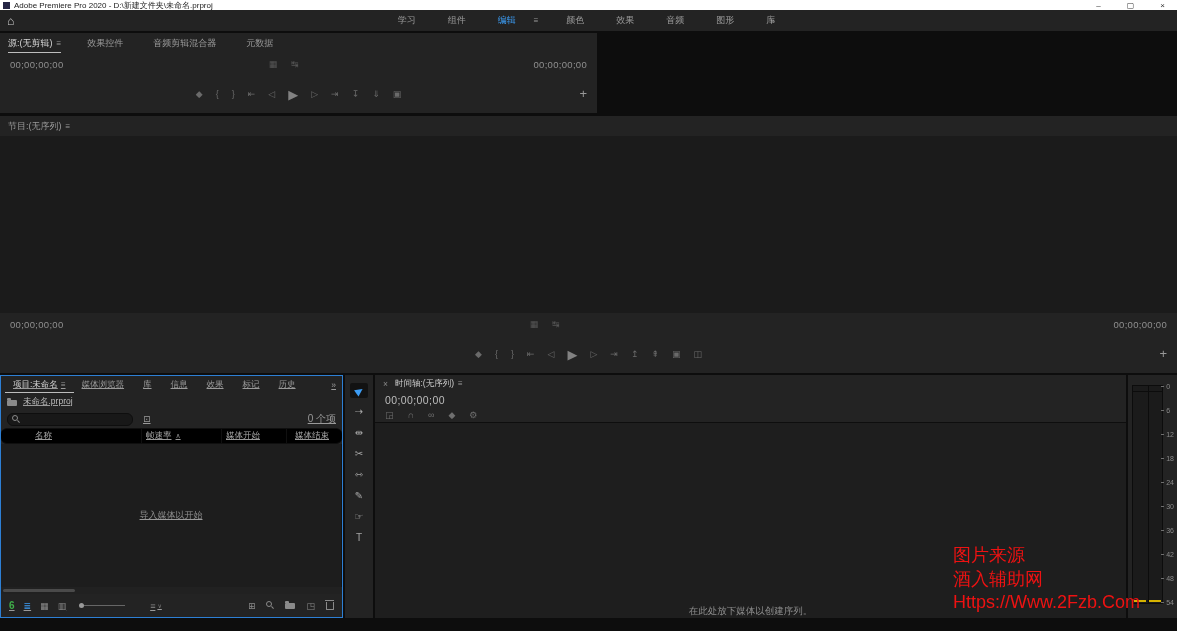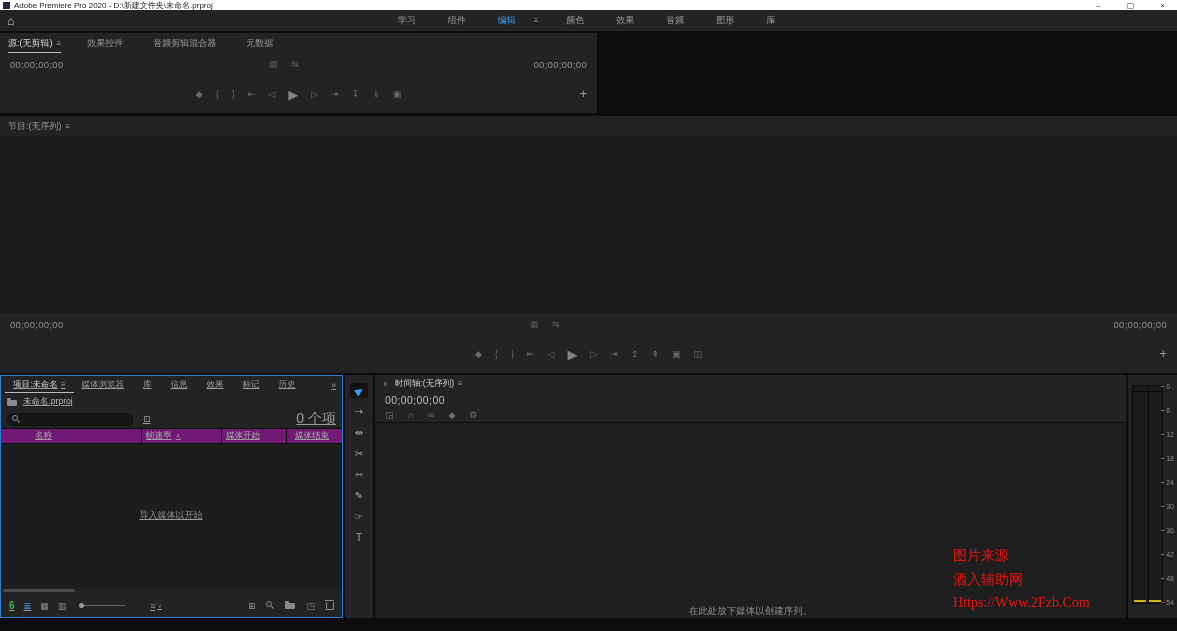--- a/index.html
+++ b/index.html
@@ -48,22 +48,22 @@
   .project{width:343px;background:#232323;display:flex;flex-direction:column;box-sizing:border-box;border:1px solid var(--focus,#2d7fd4);text-decoration:underline;}
   .ptabs{height:17px;display:flex;align-items:center;background:#232323;padding:0 4px;font-size:8.5px;}
   .ptablist{display:flex;align-items:center;gap:0;height:100%;}
   .ptab.sm{padding:0 8px;gap:3px;}
   .pmore{margin-left:auto;padding-right:2px;color:#9a9a9a;}
   .projfile{height:17px;display:flex;align-items:center;gap:6px;padding-left:6px;font-size:8.5px;color:#bdbdbd;background:#232323;}
   .searchrow{height:18px;display:flex;align-items:center;padding:0 6px;background:#232323;}
   .searchbox{width:116px;height:11px;background:#181818;border:1px solid #0e0e0e;border-radius:6px;display:flex;align-items:center;padding:0 4px;gap:3px;}
   .searchinput{flex:1;background:transparent;border:none;outline:none;font-size:8px;color:#cccccc;padding:0;min-width:0;}
   .filter{margin-left:10px;font-size:9px;color:#9a9a9a;}
-  .count{margin-left:auto;font-size:14px;color:#9a9a9a;}
-  .cols{display:flex;height:14px;align-items:center;border-top:1px solid #0f0f0f;border-bottom:1px solid #0f0f0f;font-size:8.5px;color:#ababab;background:#701a75;}
+  .count{margin-left:auto;font-size:10px;color:#9a9a9a;}
+  .cols{display:flex;height:14px;align-items:center;border-top:1px solid #0f0f0f;border-bottom:1px solid #0f0f0f;font-size:8.5px;color:#ababab;background:#000000;border-radius:6px;}
   .col{display:flex;align-items:center;gap:4px;height:100%;box-sizing:border-box;white-space:nowrap;}
   .cols div.col:nth-of-type(1){width:140px;padding-left:34px;}
   .cols div.col:nth-of-type(2){width:80px;border-left:1px solid #101010;padding-left:4px;}
   .cols div.col:nth-of-type(3){width:65px;border-left:1px solid #101010;padding-left:4px;}
   .cols div.col:nth-of-type(4){flex:1;border-left:1px solid #101010;padding-left:8px;}
   .sortmark{font-size:7px;color:#8f8f8f;}
   .plist{flex:1;background:#1d1d1d;display:flex;align-items:center;justify-content:center;font-size:9px;color:#8e8e8e;border-right:1px solid #141414;}
   .hscroll{height:7px;background:#212121;position:relative;}
   .hthumb{position:absolute;left:2px;top:2px;width:72px;height:3px;background:#4a4a4a;border-radius:2px;}
   .ptoolbar{height:23px;display:flex;align-items:center;padding:0 8px;gap:9px;font-size:9px;color:#8a8a8a;background:#232323;}
@@ -110,21 +110,21 @@
   .peak{position:absolute;bottom:1px;height:2px;width:12px;background:var(--peak,#d6b300);}
   .peak.pl{left:1px;}
   .peak.pr{right:1px;}
   .mscale{position:absolute;right:3px;top:8px;bottom:12px;display:flex;flex-direction:column;justify-content:space-between;}
   .srow{display:flex;align-items:center;gap:2px;}
   .stick{width:3px;height:1px;background:#6f6f6f;display:inline-block;}
   .slab{font-size:7px;color:#8a8a8a;line-height:1;}
 
   
   .watermark{position:absolute;left:953px;top:544px;z-index:10;}
-  .wline{font-size:14px;line-height:23.5px;color:var(--wm,#ee1212);white-space:nowrap;font-family:Liberation Serif, serif;}
+  .wline{font-size:18px;line-height:23.5px;color:var(--wm,#ee1212);white-space:nowrap;}
 </style>
 </head>
 <body>
 
 <div class="app">
 
   <div class="titlebar">
     <span class="appicon"></span>
     <span class="title">Adobe Premiere Pro 2020 - D:\新建文件夹\未命名.prproj</span>
     <span class="wctrls">

